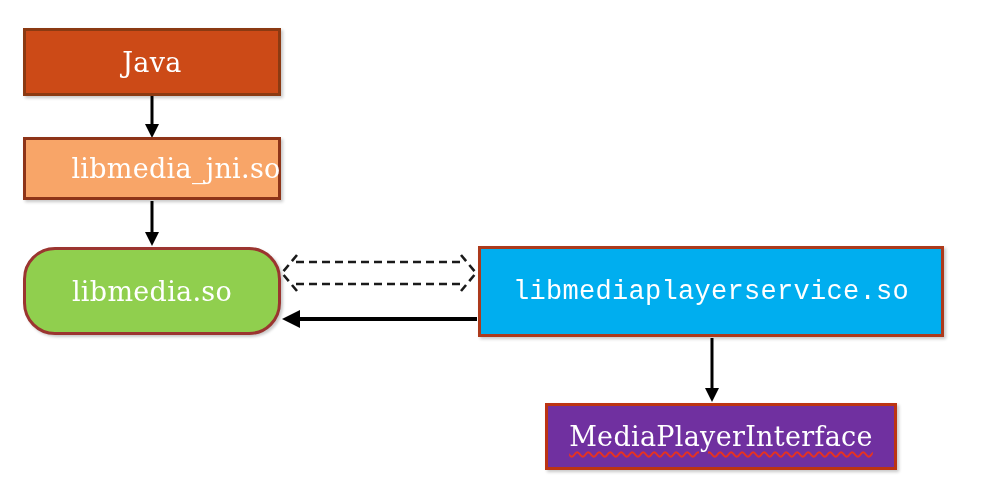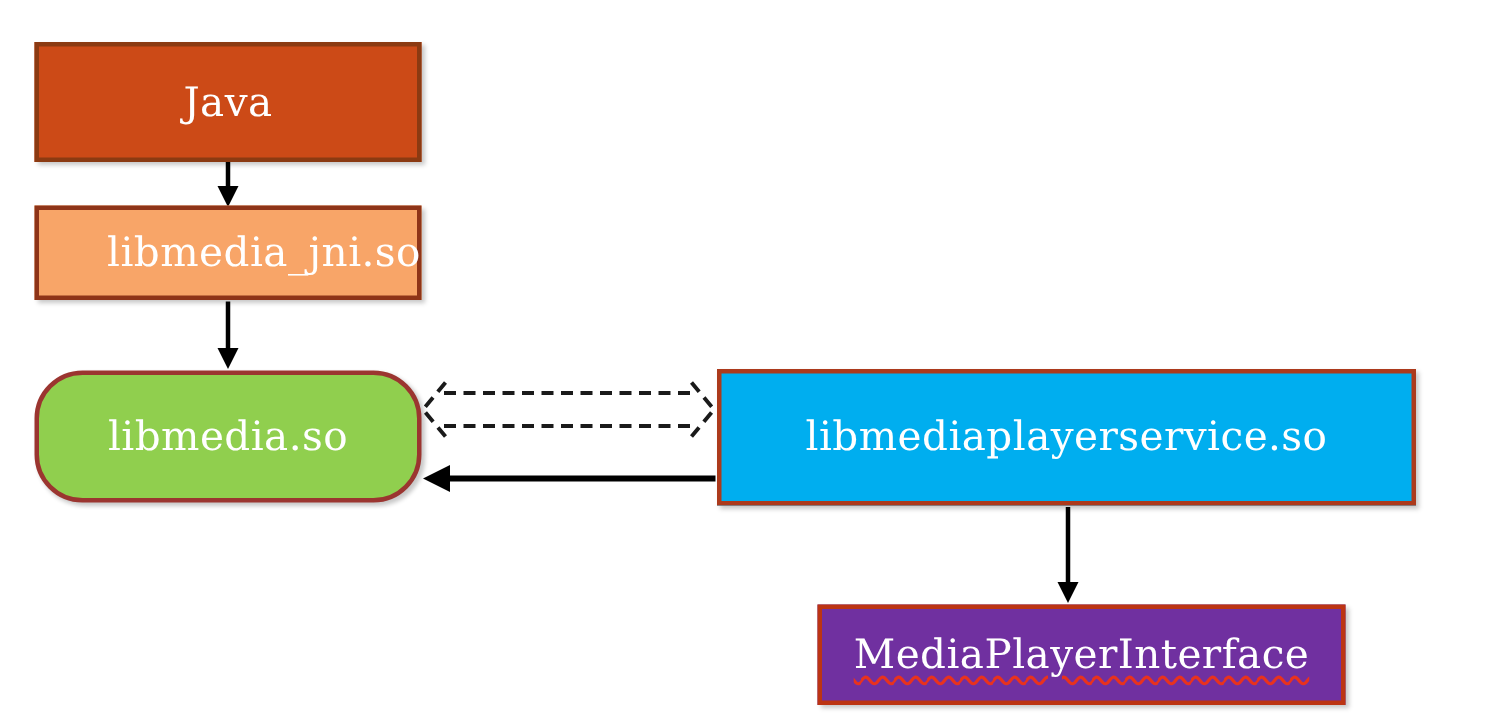--- a/index.html
+++ b/index.html
@@ -38,21 +38,21 @@
     letter-spacing: 0.3px;
     white-space: nowrap;
   }
   .squiggle {
     text-decoration-line: underline;
     text-decoration-style: wavy;
     text-decoration-color: #e8321e;
     text-decoration-thickness: 2px;
     text-underline-offset: 5px;
   }
-  #node-java        { left: 23px;  top: 28px;  width: 258px; height: 80px; }
+  #node-java        { left: 23px;  top: 28px;  width: 258px; height: 68px; }
   #node-jni         { left: 23px;  top: 137px; width: 258px; height: 63px; }
   #node-libmedia    { left: 23px;  top: 247px; width: 258px; height: 88px; border-radius: 32px; }
   #node-service     { left: 478px; top: 246px; width: 466px; height: 91px; }
   #node-interface   { left: 545px; top: 403px; width: 352px; height: 67px; }
 
   .solid-line { stroke: #000000; stroke-width: 3; fill: none; }
   .thick-line { stroke: #000000; stroke-width: 4; fill: none; }
   .dash-line  { stroke: #1a1a1a; stroke-width: 2.6; fill: none; stroke-dasharray: 8 5; }
   .head { fill: #000000; stroke: none; }
 </style>
@@ -96,21 +96,21 @@
   </div>
 
   <div class="node" id="node-jni" style="background-color: rgb(248, 165, 104); border-color: rgb(142, 52, 24); padding-left: 48px;">
     <span class="node-label">libmedia_jni.so</span>
   </div>
 
   <div class="node" id="node-libmedia" style="background-color: rgb(144, 207, 78); border-color: rgb(155, 53, 48);">
     <span class="node-label">libmedia.so</span>
   </div>
 
-  <div class="node" id="node-service" style="background-color: rgb(0, 174, 239); border-color: rgb(172, 58, 28);">
+  <div class="node" id="node-service" style="background-color: rgb(0, 174, 239); border-color: rgb(172, 58, 28); font-family: Liberation Mono, monospace;">
     <span class="node-label">libmediaplayerservice.so</span>
   </div>
 
   <div class="node" id="node-interface" style="background-color: rgb(112, 48, 160); border-color: rgb(188, 52, 19); text-align: center;">
     <span class="node-label squiggle">MediaPlayerInterface</span>
   </div>
 
 </div>
 
 </body></html>

